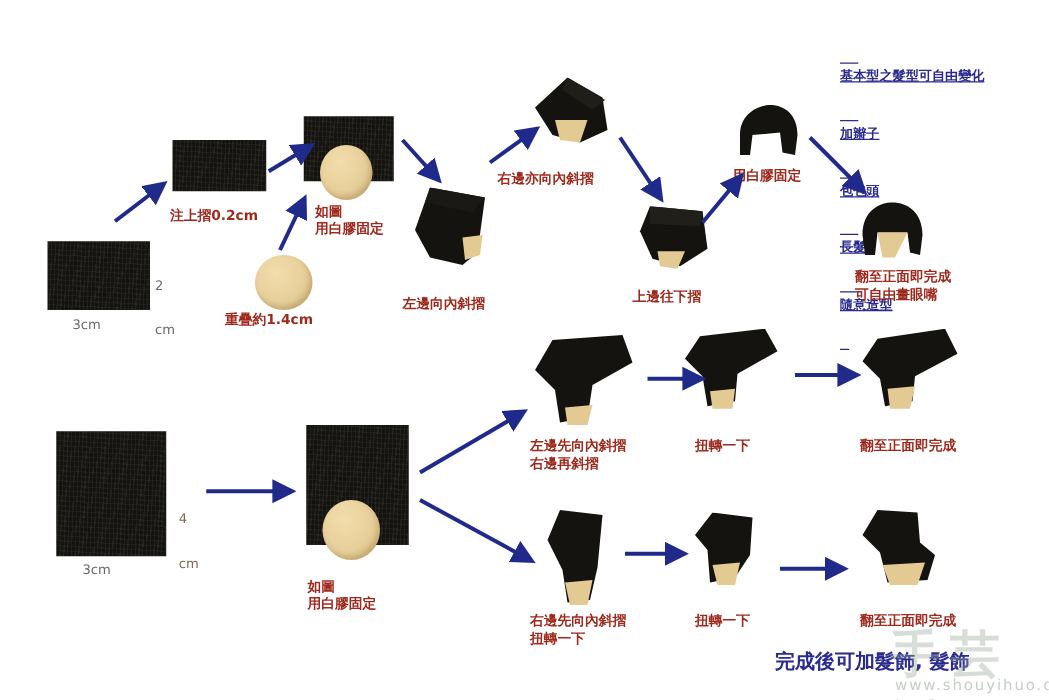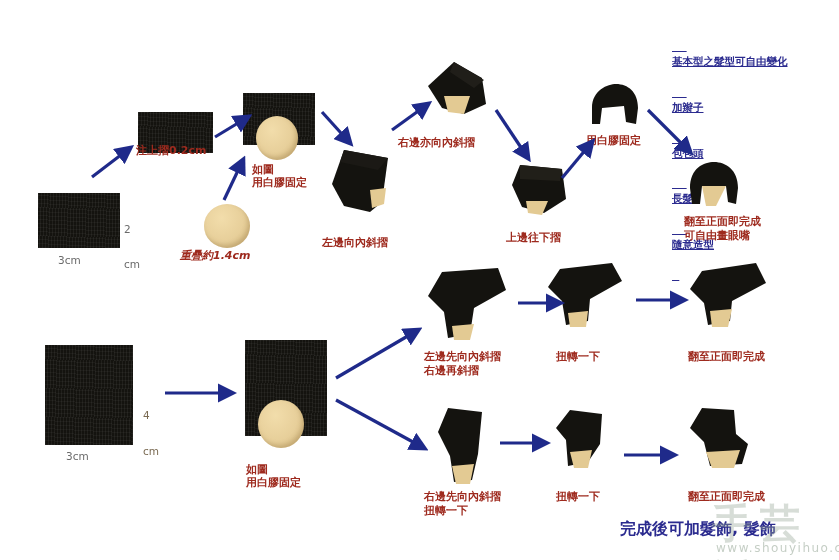--- a/index.html
+++ b/index.html
@@ -80,24 +80,24 @@
   </div>
 
   <div class="piece black-rect" style="left:38px; top:193px; width:82px; height:55px;"></div>
   <div class="lbl lbl-dim" style="left:124px; top:201px; line-height:1.1; font-size:10.5px;">
     <div>2</div>
     <div>cm</div>
   </div>
   <div class="lbl lbl-dim" style="left:58px; top:254px; font-size:10.5px;">3cm</div>
 
   <div class="piece black-rect" style="left:138px; top:112px; width:75px; height:41px;"></div>
-  <div class="lbl lbl-red" style="left:136px; top:144px;">注上摺0.2cm</div>
+  <div class="lbl lbl-red" style="left:136px; top:166px;">注上摺0.2cm</div>
 
   <div class="face" style="left:204px; top:204px; width:46px; height:44px;"></div>
-  <div class="lbl lbl-red" style="left:180px; top:249px;font-style:italic;">重疊約1.4cm</div>
+  <div class="lbl lbl-red" style="left:180px; top:249px;">重疊約1.4cm</div>
 
   <div class="piece black-rect" style="left:243px; top:93px; width:72px; height:52px;"></div>
   <div class="face" style="left:256px; top:116px; width:42px; height:44px;"></div>
   <div class="lbl lbl-red" style="left:252px; top:163px;">如圖
 用白膠固定</div>
 
   <div style="position:absolute; left:330px; top:150px; width:62px; height:66px;">
     <svg width="62" height="66" viewBox="0 0 62 66">
       <polygon points="14,0 58,8 52,52 40,62 14,56 2,34" fill="#14130f"></polygon>
       <polygon points="40,40 56,38 54,54 42,58" fill="#e3ca93"></polygon>

